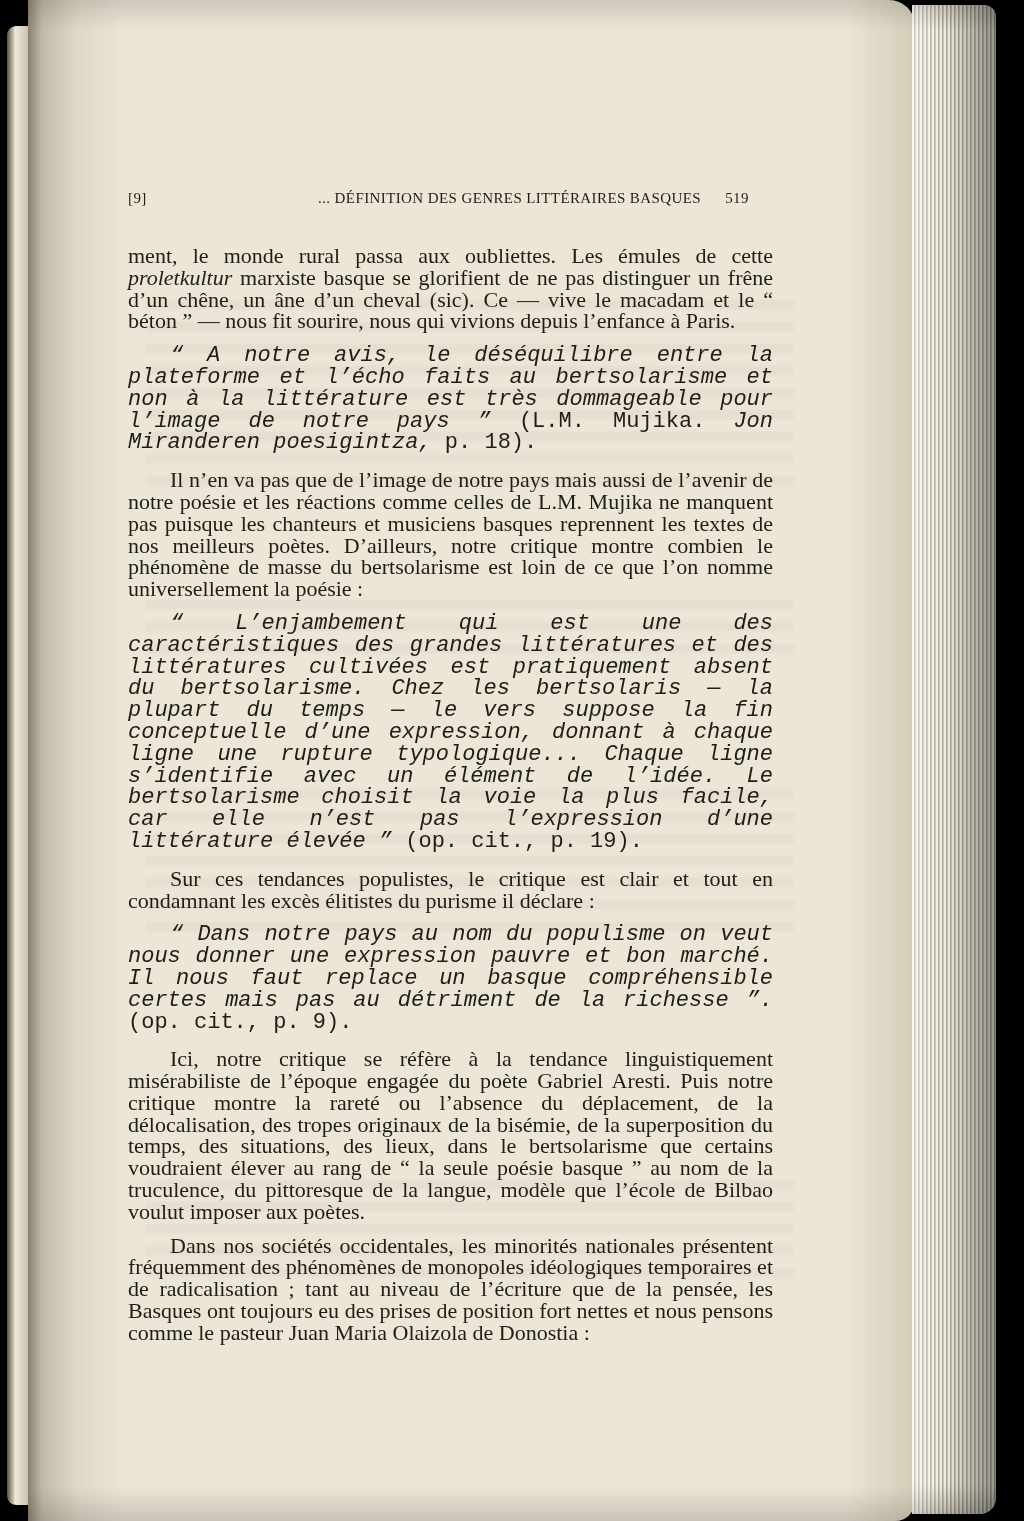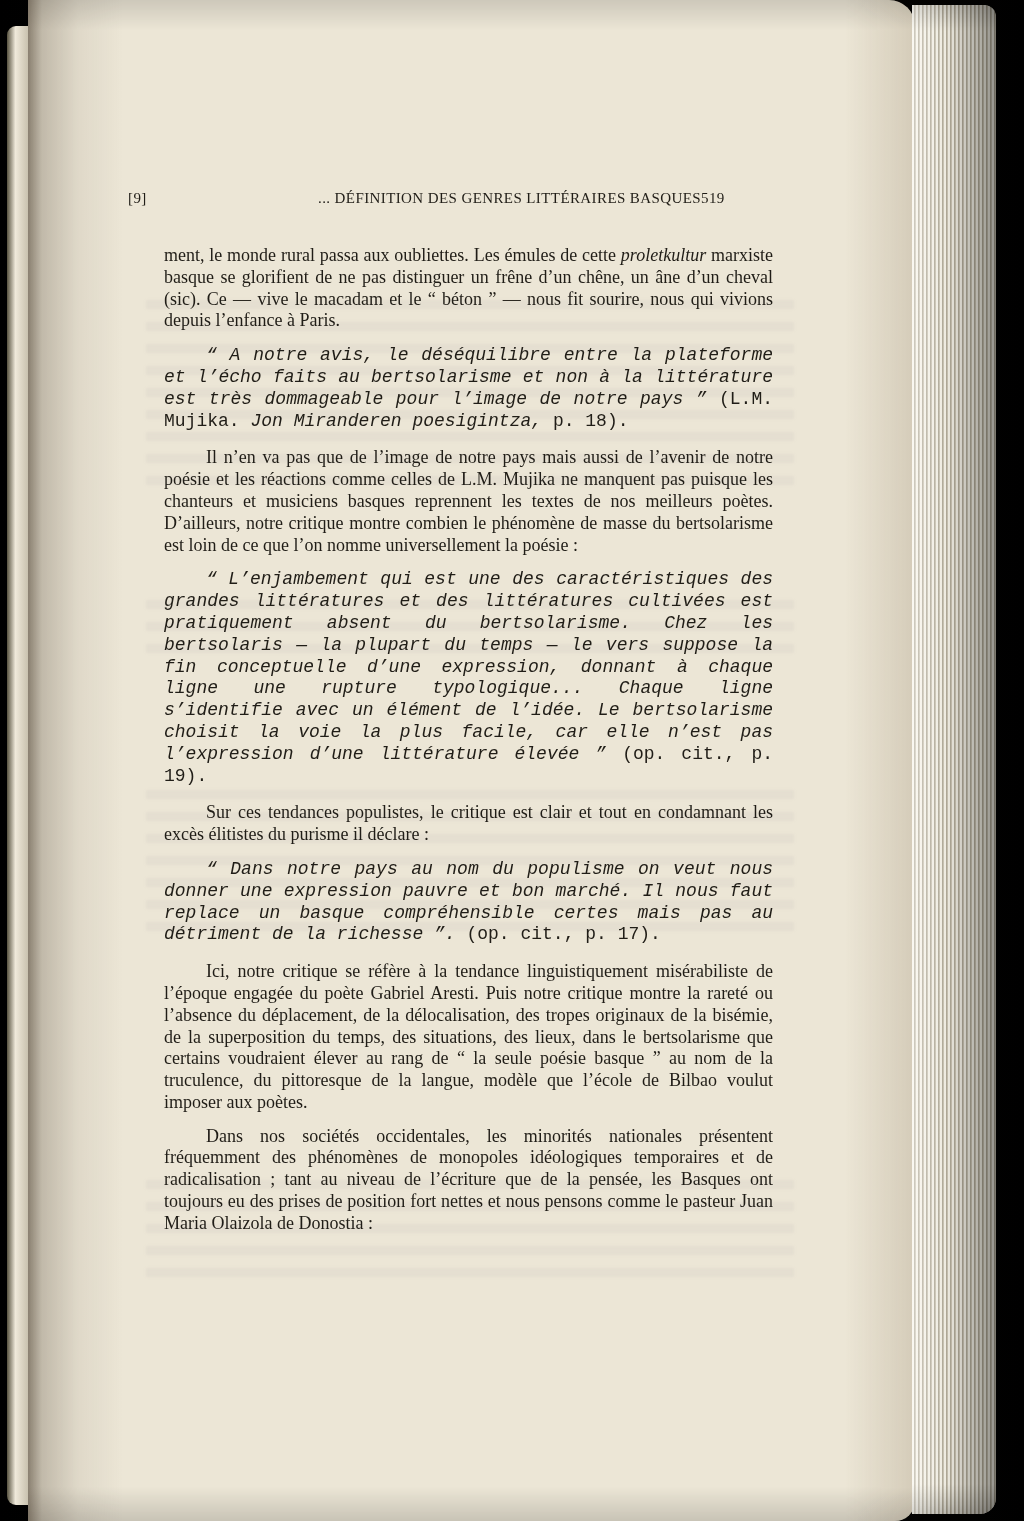--- a/index.html
+++ b/index.html
@@ -56,23 +56,23 @@
                linear-gradient(180deg,rgba(0,0,0,0.18) 0,rgba(0,0,0,0) 26px),
                linear-gradient(0deg,rgba(0,0,0,0.22) 0,rgba(0,0,0,0) 30px);
   }
 
   
   .content{position:absolute;left:100px;top:190px;width:645px;color:#201d17;}
 
   .header{display:flex;align-items:baseline;font-size:15px;letter-spacing:0.4px;margin-bottom:38px;}
   .h-left{width:72px;}
   .h-center{flex:1;text-align:right;}
-  .h-right{width:72px;text-align:left;}
+  .h-right{width:72px;text-align:center;}
 
-  .body{font-size:18px;line-height:21.8px;text-align:justify;hyphens:auto;margin-left:36px;-webkit-hyphens:auto;}
+  .body{font-size:22px;line-height:21.8px;text-align:justify;hyphens:auto;-webkit-hyphens:auto;}
   .body p{margin:0 0 12px;text-indent:42px;}
   .body p.no-indent{text-indent:0;}
   .body p.quote{margin:13px 0 15px;font-family:Liberation Mono, monospace;}
   em{font-style:italic;}
 </style>
 </head>
 <body>
 
 <div class="scan">
 
@@ -89,21 +89,21 @@
         <span class="h-left">[9]</span>
         <span class="h-center">... DÉFINITION DES GENRES LITTÉRAIRES BASQUES</span>
         <span class="h-right">519</span>
       </div>
       <div class="body">
           <p class="para no-indent"><span>ment, le monde rural passa aux oubliettes. Les émules de cette </span><em>proletkultur</em><span> marxiste basque se glorifient de ne pas distinguer un frêne d’un chêne, un âne d’un cheval (sic). Ce — vive le macadam et le “ béton ” — nous fit sourire, nous qui vivions depuis l’enfance à Paris.</span></p>
           <p class="quote"><em>“ A notre avis, le déséquilibre entre la plateforme et l’écho faits au bertsolarisme et non à la littérature est très dommageable pour l’image de notre pays ” </em><span>(L.M. Mujika. </span><em>Jon Miranderen poesigintza,</em><span> p. 18).</span></p>
           <p class="para"><span>Il n’en va pas que de l’image de notre pays mais aussi de l’avenir de notre poésie et les réactions comme celles de L.M. Mujika ne manquent pas puisque les chanteurs et musiciens basques reprennent les textes de nos meilleurs poètes. D’ailleurs, notre critique montre combien le phénomène de masse du bertsolarisme est loin de ce que l’on nomme universellement la poésie :</span></p>
           <p class="quote"><em>“ L’enjambement qui est une des caractéristiques des grandes littératures et des littératures cultivées est pratiquement absent du bertsolarisme. Chez les bertsolaris — la plupart du temps — le vers suppose la fin conceptuelle d’une expression, donnant à chaque ligne une rupture typologique... Chaque ligne s’identifie avec un élément de l’idée. Le bertsolarisme choisit la voie la plus facile, car elle n’est pas l’expression d’une littérature élevée ” </em><span>(op. cit., p. 19).</span></p>
           <p class="para"><span>Sur ces tendances populistes, le critique est clair et tout en condamnant les excès élitistes du purisme il déclare :</span></p>
-          <p class="quote"><em>“ Dans notre pays au nom du populisme on veut nous donner une expression pauvre et bon marché. Il nous faut replace un basque compréhensible certes mais pas au détriment de la richesse ”.</em><span> (op. cit., p. 17).</span></p>
+          <p class="quote"><em>“ Dans notre pays au nom du populisme on veut nous donner une expression pauvre et bon marché. Il nous faut replace un basque compréhensible certes mais pas au détriment de la richesse ”.</em><span> (op. cit., p. 9).</span></p>
           <p class="para"><span>Ici, notre critique se réfère à la tendance linguistiquement misérabiliste de l’époque engagée du poète Gabriel Aresti. Puis notre critique montre la rareté ou l’absence du déplacement, de la délocalisation, des tropes originaux de la bisémie, de la superposition du temps, des situations, des lieux, dans le bertsolarisme que certains voudraient élever au rang de “ la seule poésie basque ” au nom de la truculence, du pittoresque de la langue, modèle que l’école de Bilbao voulut imposer aux poètes.</span></p>
           <p class="para"><span>Dans nos sociétés occidentales, les minorités nationales présentent fréquemment des phénomènes de monopoles idéologiques temporaires et de radicalisation ; tant au niveau de l’écriture que de la pensée, les Basques ont toujours eu des prises de position fort nettes et nous pensons comme le pasteur Juan Maria Olaizola de Donostia :</span></p>
         </div>
     </div>
   </div>
 
   <div class="fore-edge"></div>
 </div>
 
 </body></html>

